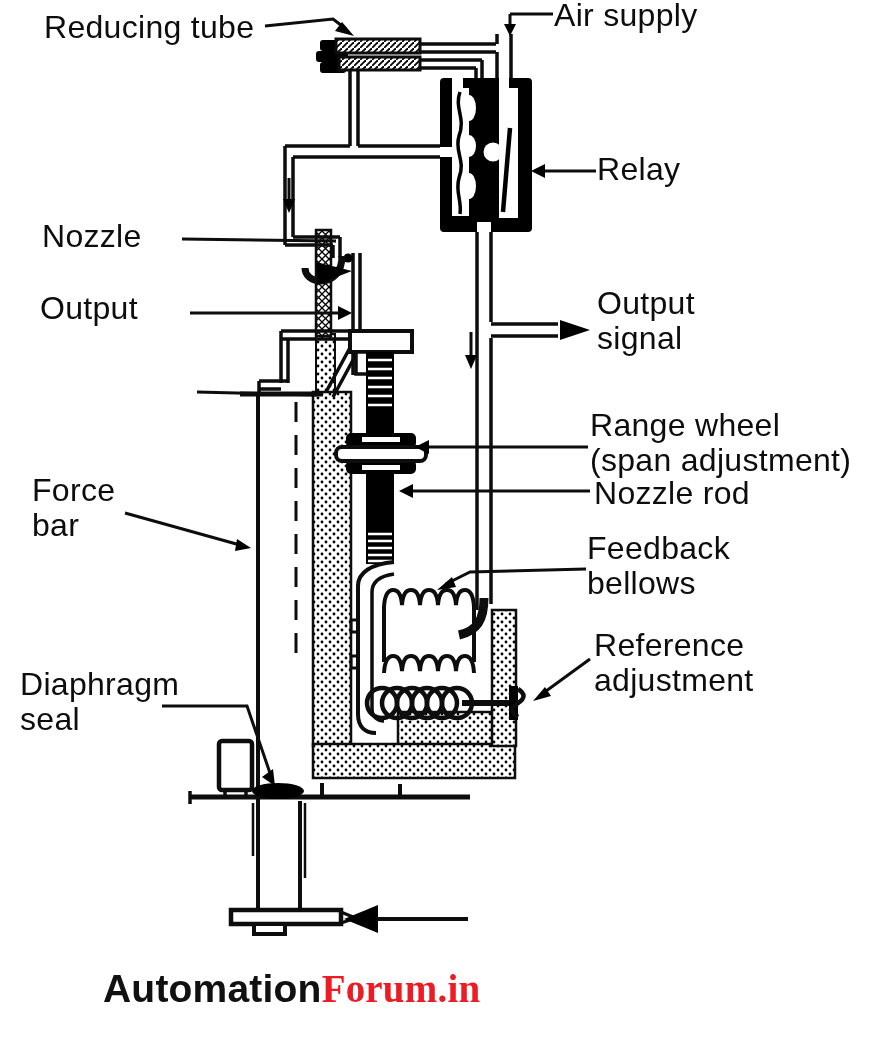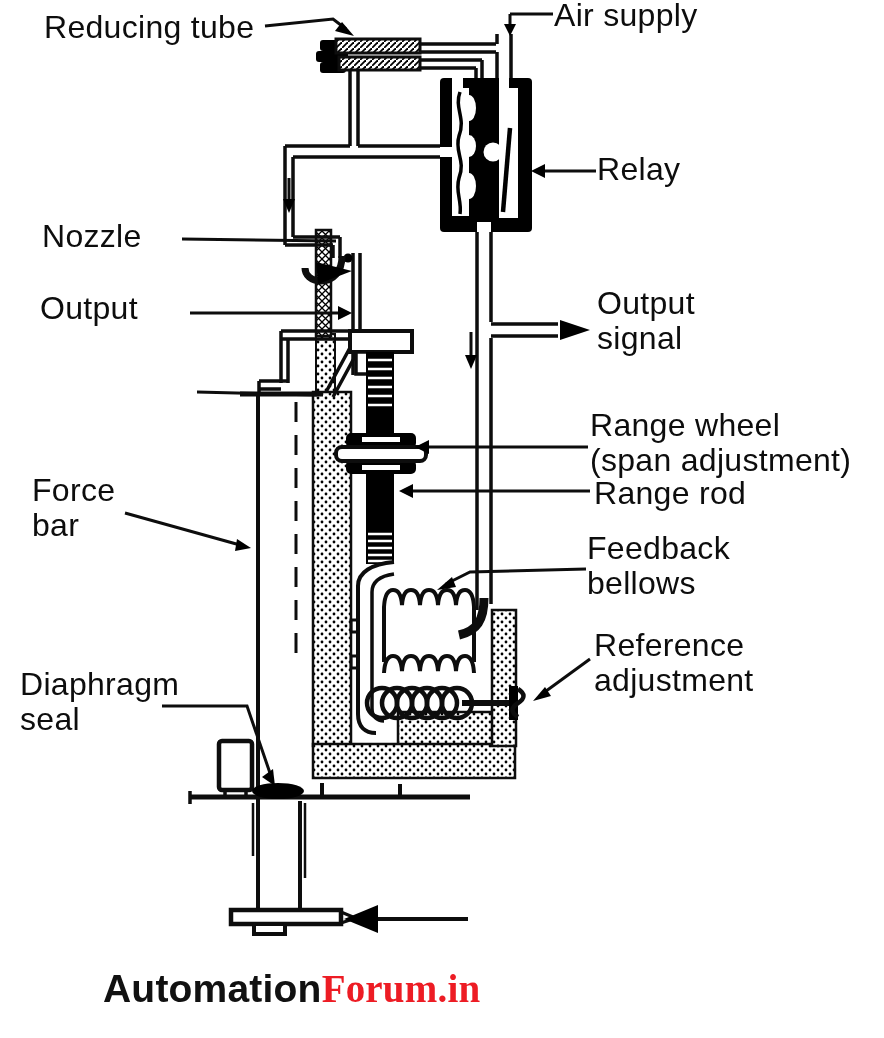--- a/index.html
+++ b/index.html
@@ -207,21 +207,21 @@
 <div class="lbl" style="left:554px;top:-2px;">Air supply</div>
 <div class="lbl" style="left:597px;top:152px;">Relay</div>
 <div class="lbl" style="left:42px;top:219px;">Nozzle</div>
 <div class="lbl" style="left:40px;top:291px;">Output</div>
 <div class="lbl" style="left:32px;top:473px;">Force
 bar</div>
 <div class="lbl" style="left:597px;top:286px;">Output
 signal</div>
 <div class="lbl" style="left:590px;top:408px;">Range wheel
 (span adjustment)</div>
-<div class="lbl" style="left:594px;top:476px;">Range rod</div>
+<div class="lbl" style="left:594px;top:476px;">Nozzle rod</div>
 <div class="lbl" style="left:587px;top:531px;">Feedback
 bellows</div>
 <div class="lbl" style="left:594px;top:628px;">Reference
 adjustment</div>
 <div class="lbl" style="left:20px;top:667px;">Diaphragm
 seal</div>
 
 <div class="brand">
   <span class="brand-black">Automation</span><span class="brand-red">Forum.in</span>
 </div>

